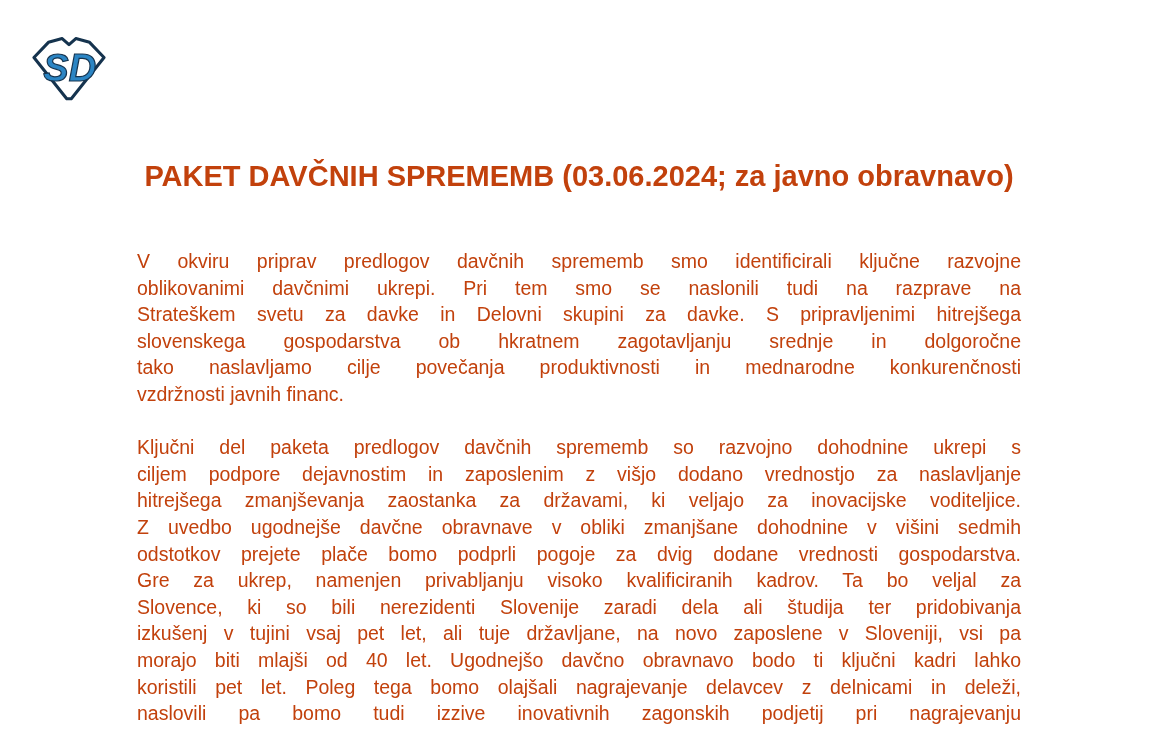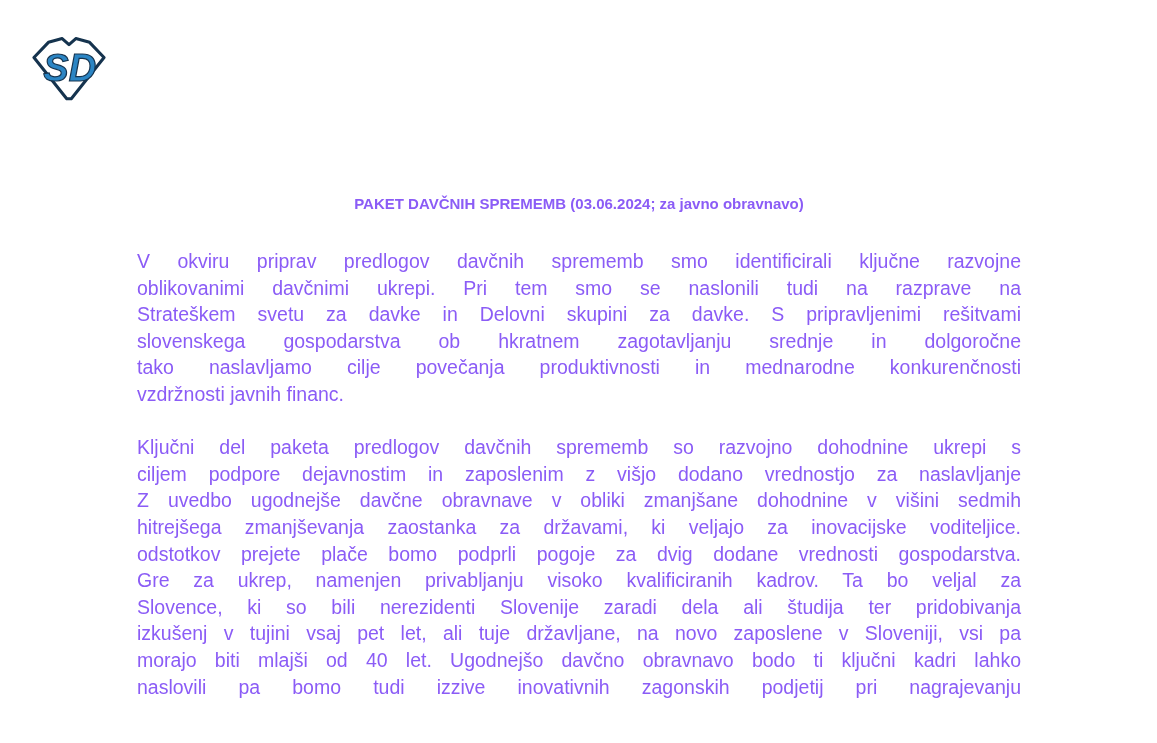--- a/index.html
+++ b/index.html
@@ -7,40 +7,39 @@
     padding: 0;
     background: #ffffff;
   }
   .page {
     position: relative;
     width: 1157px;
     height: 743px;
     background: #ffffff;
     overflow: hidden;
     font-family: "Liberation Sans", sans-serif;
-    color: #8b5cf6;
+    color: #c2410c;
   }
   .logo {
     position: absolute;
     left: 30px;
     top: 37px;
     width: 78px;
     height: 64px;
   }
   .doc-title {
     position: absolute;
     left: 137px;
     top: 163px;
     width: 884px;
     text-align: center;
-    font-size: 15px;
+    font-size: 29px;
     font-weight: bold;
     line-height: 27px;
     white-space: nowrap;
-    margin-top: 27px;
   }
   .doc-body {
     position: absolute;
     left: 137px;
     top: 248px;
     width: 884px;
     font-size: 19.5px;
     line-height: 26.6px;
   }
   .para {
@@ -64,32 +63,33 @@
     <path d="M23 7 L41 2 L50 10 L59 2 L77 7 L96 27 L53 81 L47 81 L4 27 Z" fill="#ffffff" stroke="#15334e" stroke-width="4" stroke-linejoin="round"></path>
     <text x="51" y="58" text-anchor="middle" font-family="Liberation Sans, sans-serif" font-size="50" font-weight="bold" font-style="italic" fill="#2b85c4" stroke="#15334e" stroke-width="1.6">SD</text>
   </svg>
 
   <div class="doc-title">PAKET DAVČNIH SPREMEMB (03.06.2024; za javno obravnavo)</div>
 
   <div class="doc-body">
     <div class="para">
         <div class="line">V okviru priprav predlogov davčnih sprememb smo identificirali ključne razvojne</div>
         <div class="line">oblikovanimi davčnimi ukrepi. Pri tem smo se naslonili tudi na razprave na</div>
-        <div class="line">Strateškem svetu za davke in Delovni skupini za davke. S pripravljenimi rešitvami</div>
+        <div class="line">Strateškem svetu za davke in Delovni skupini za davke. S pripravljenimi hitrejšega</div>
         <div class="line">slovenskega gospodarstva ob hkratnem zagotavljanju srednje in dolgoročne</div>
         <div class="line">tako naslavljamo cilje povečanja produktivnosti in mednarodne konkurenčnosti</div>
         <div class="line last-left">vzdržnosti javnih financ.</div>
       </div>
     <div class="para">
         <div class="line">Ključni del paketa predlogov davčnih sprememb so razvojno dohodnine ukrepi s</div>
         <div class="line">ciljem podpore dejavnostim in zaposlenim z višjo dodano vrednostjo za naslavljanje</div>
+        <div class="line">hitrejšega zmanjševanja zaostanka za državami, ki veljajo za inovacijske voditeljice.</div>
         <div class="line">Z uvedbo ugodnejše davčne obravnave v obliki zmanjšane dohodnine v višini sedmih</div>
-        <div class="line">hitrejšega zmanjševanja zaostanka za državami, ki veljajo za inovacijske voditeljice.</div>
         <div class="line">odstotkov prejete plače bomo podprli pogoje za dvig dodane vrednosti gospodarstva.</div>
         <div class="line">Gre za ukrep, namenjen privabljanju visoko kvalificiranih kadrov. Ta bo veljal za</div>
         <div class="line">Slovence, ki so bili nerezidenti Slovenije zaradi dela ali študija ter pridobivanja</div>
         <div class="line">izkušenj v tujini vsaj pet let, ali tuje državljane, na novo zaposlene v Sloveniji, vsi pa</div>
         <div class="line">morajo biti mlajši od 40 let. Ugodnejšo davčno obravnavo bodo ti ključni kadri lahko</div>
+        <div class="line">koristili pet let. Poleg tega bomo olajšali nagrajevanje delavcev z delnicami in deleži,</div>
         <div class="line">naslovili pa bomo tudi izzive inovativnih zagonskih podjetij pri nagrajevanju</div>
       </div>
   </div>
 
 </div>
 
 </body></html>

